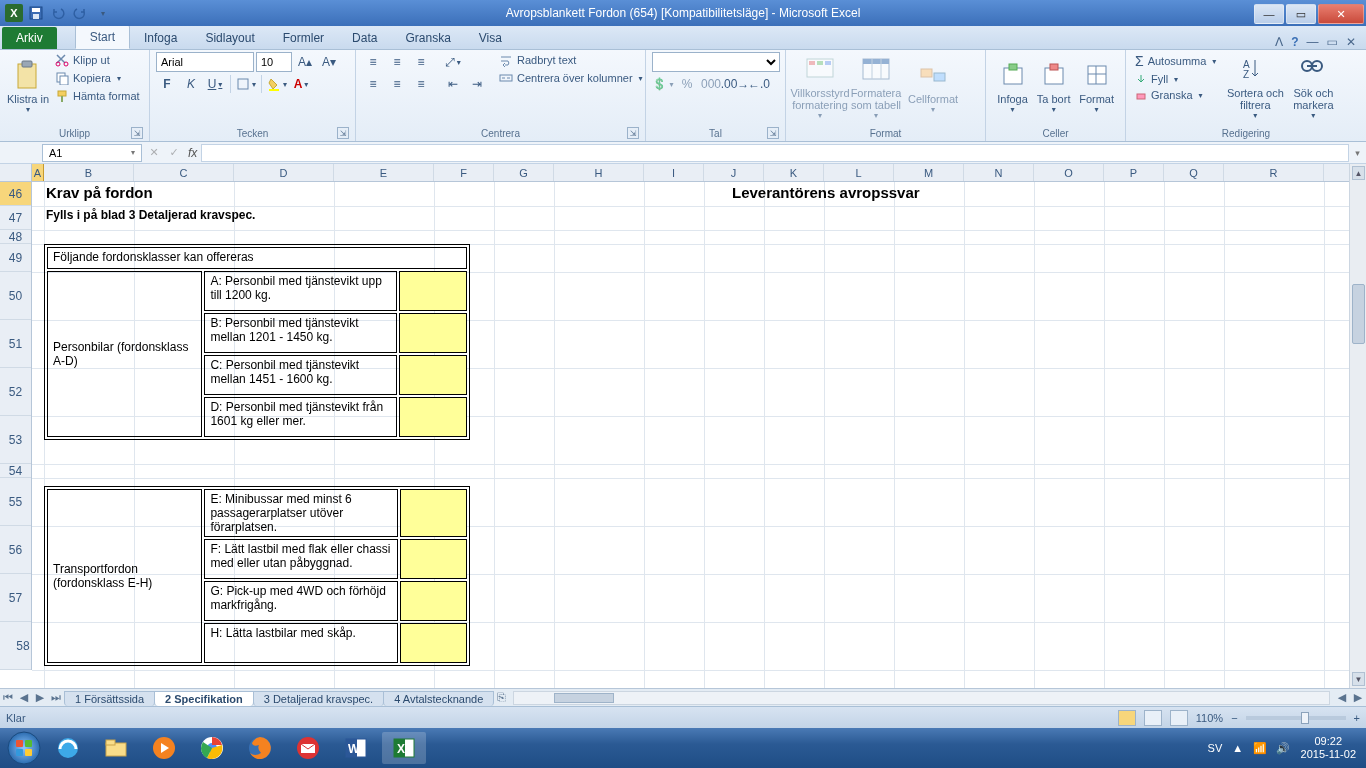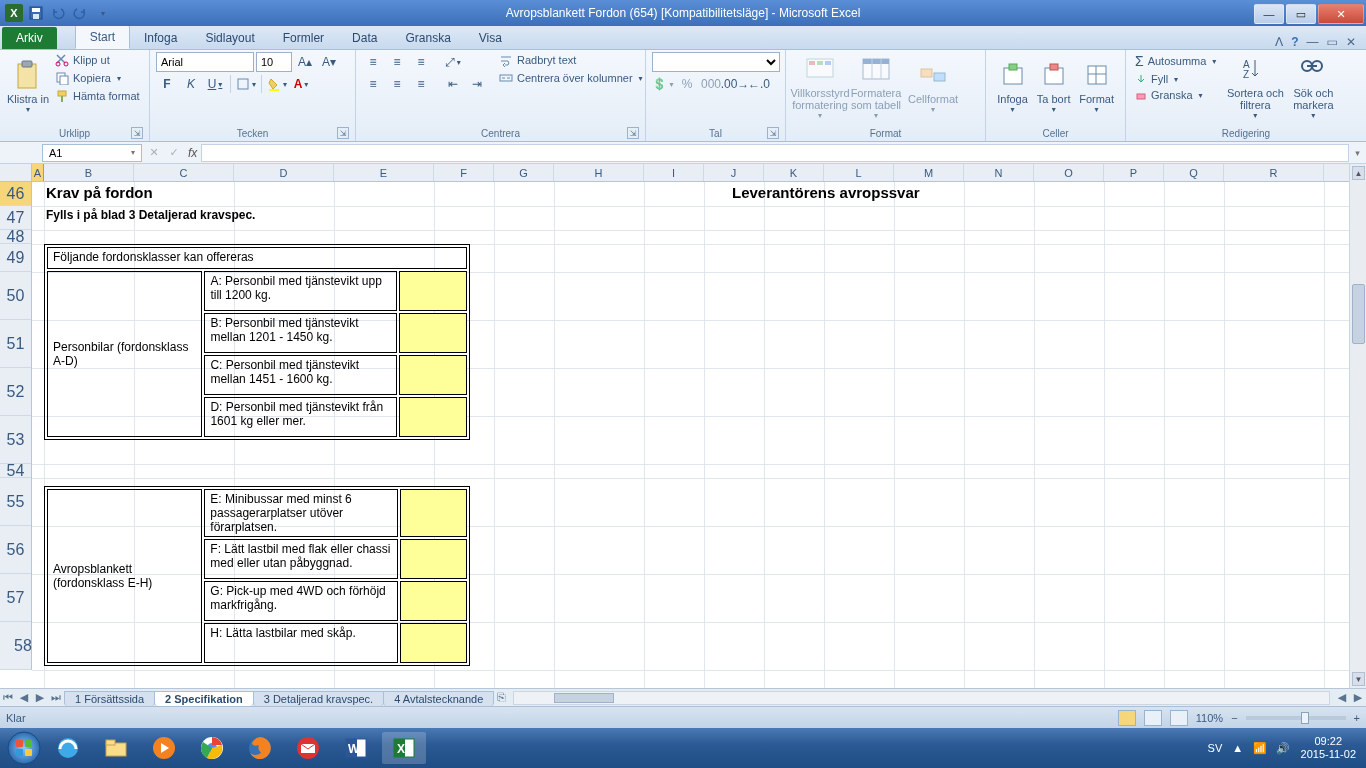--- a/index.html
+++ b/index.html
@@ -48,21 +48,21 @@
 .fx-label { font-style: italic; font-size: 12px; color: #555; margin: 0 4px; }
 .formula-input { flex: 1; height: 18px; border: 1px solid #c3d3e5; border-radius: 0; background: #fff; font-size: 11px; padding: 0 4px; }
 
 
 .grid-area { position: relative; height: 524px; background: #fff; overflow: hidden; }
 .col-headers { position: absolute; top: 0; left: 0; right: 17px; height: 18px; display: flex; background: #e9eef5; border-bottom: 1px solid #b6c6d8; z-index: 2; }
 .corner { width: 32px; border-right: 1px solid #b6c6d8; background: #e9eef5; }
 .col-h { border-right: 1px solid #d0dae5; font-size: 11px; color: #3a5a80; display: flex; align-items: center; justify-content: center; }
 .col-h.sel-col { background: #f7d67b; border-right-color:#c79a2e; }
 .row-headers { position: absolute; top: 18px; left: 0; width: 32px; background: #e9eef5; border-right: 1px solid #b6c6d8; z-index: 2; }
-.row-h { border-bottom: 1px solid #d0dae5; font-size: 16px; color: #3a5a80; display: flex; align-items: center; justify-content: center; }
+.row-h { border-bottom: 1px solid #d0dae5; font-size: 12px; color: #3a5a80; display: flex; align-items: center; justify-content: center; }
 .row-h.sel-row { background: #f7d67b; }
 .cells { position: absolute; top: 18px; left: 32px; right: 17px; bottom: 0; }
 .vscroll { position: absolute; top: 0; right: 0; width: 17px; height: 100%; background: #e9edf2; border-left: 1px solid #ccd6e1; }
 .vscroll .thumb { position:absolute; top:120px; left:2px; width:13px; height:60px; background:#c6d2e0; border:1px solid #9eb3c9; border-radius:2px; }
 .vscroll .arr { position:absolute; left:2px; width:13px; height:14px; background:#d7e0ea; border:1px solid #b0c0d2; display:flex; align-items:center; justify-content:center; font-size:8px; color:#556; }
 .cell-content { position: absolute; font-size: 12px; font-family: Arial, sans-serif; color: #000; }
 .bold { font-weight: bold; }
 .data-table { position: absolute; border: 1px solid #000; font-size: 12px; font-family: Arial; }
 .data-table td { border: 1px solid #000; padding: 2px 5px; vertical-align: top; }
 .yellow { background: #ffff99; }
@@ -510,21 +510,21 @@
       <tr>
             <td style="height:40px;">D: Personbil med tjänstevikt från 1601 kg eller mer.</td>
             <td class="yellow"></td>
           </tr>
     </tbody>
       </table>
 
     <table class="data-table" style="left:12px; top:304px; width:426px;">
       <tbody>
           <tr>
-            <td rowspan="4" style="width:156px; vertical-align:middle;">Avropsblankett (fordonsklass E-H)</td>
+            <td rowspan="4" style="width:156px; vertical-align:middle;">Transportfordon (fordonsklass E-H)</td>
           <td style="width:194px; height:40px;">E: Minibussar med minst 6 passagerarplatser utöver förarplatsen.</td>
             <td class="yellow" style="width:68px;"></td>
           </tr>
       <tr>
             <td style="height:40px;">F: Lätt lastbil med flak eller chassi med eller utan påbyggnad.</td>
             <td class="yellow"></td>
           </tr>
       <tr>
             <td style="height:40px;">G: Pick-up med 4WD och förhöjd markfrigång.</td>
             <td class="yellow"></td>

